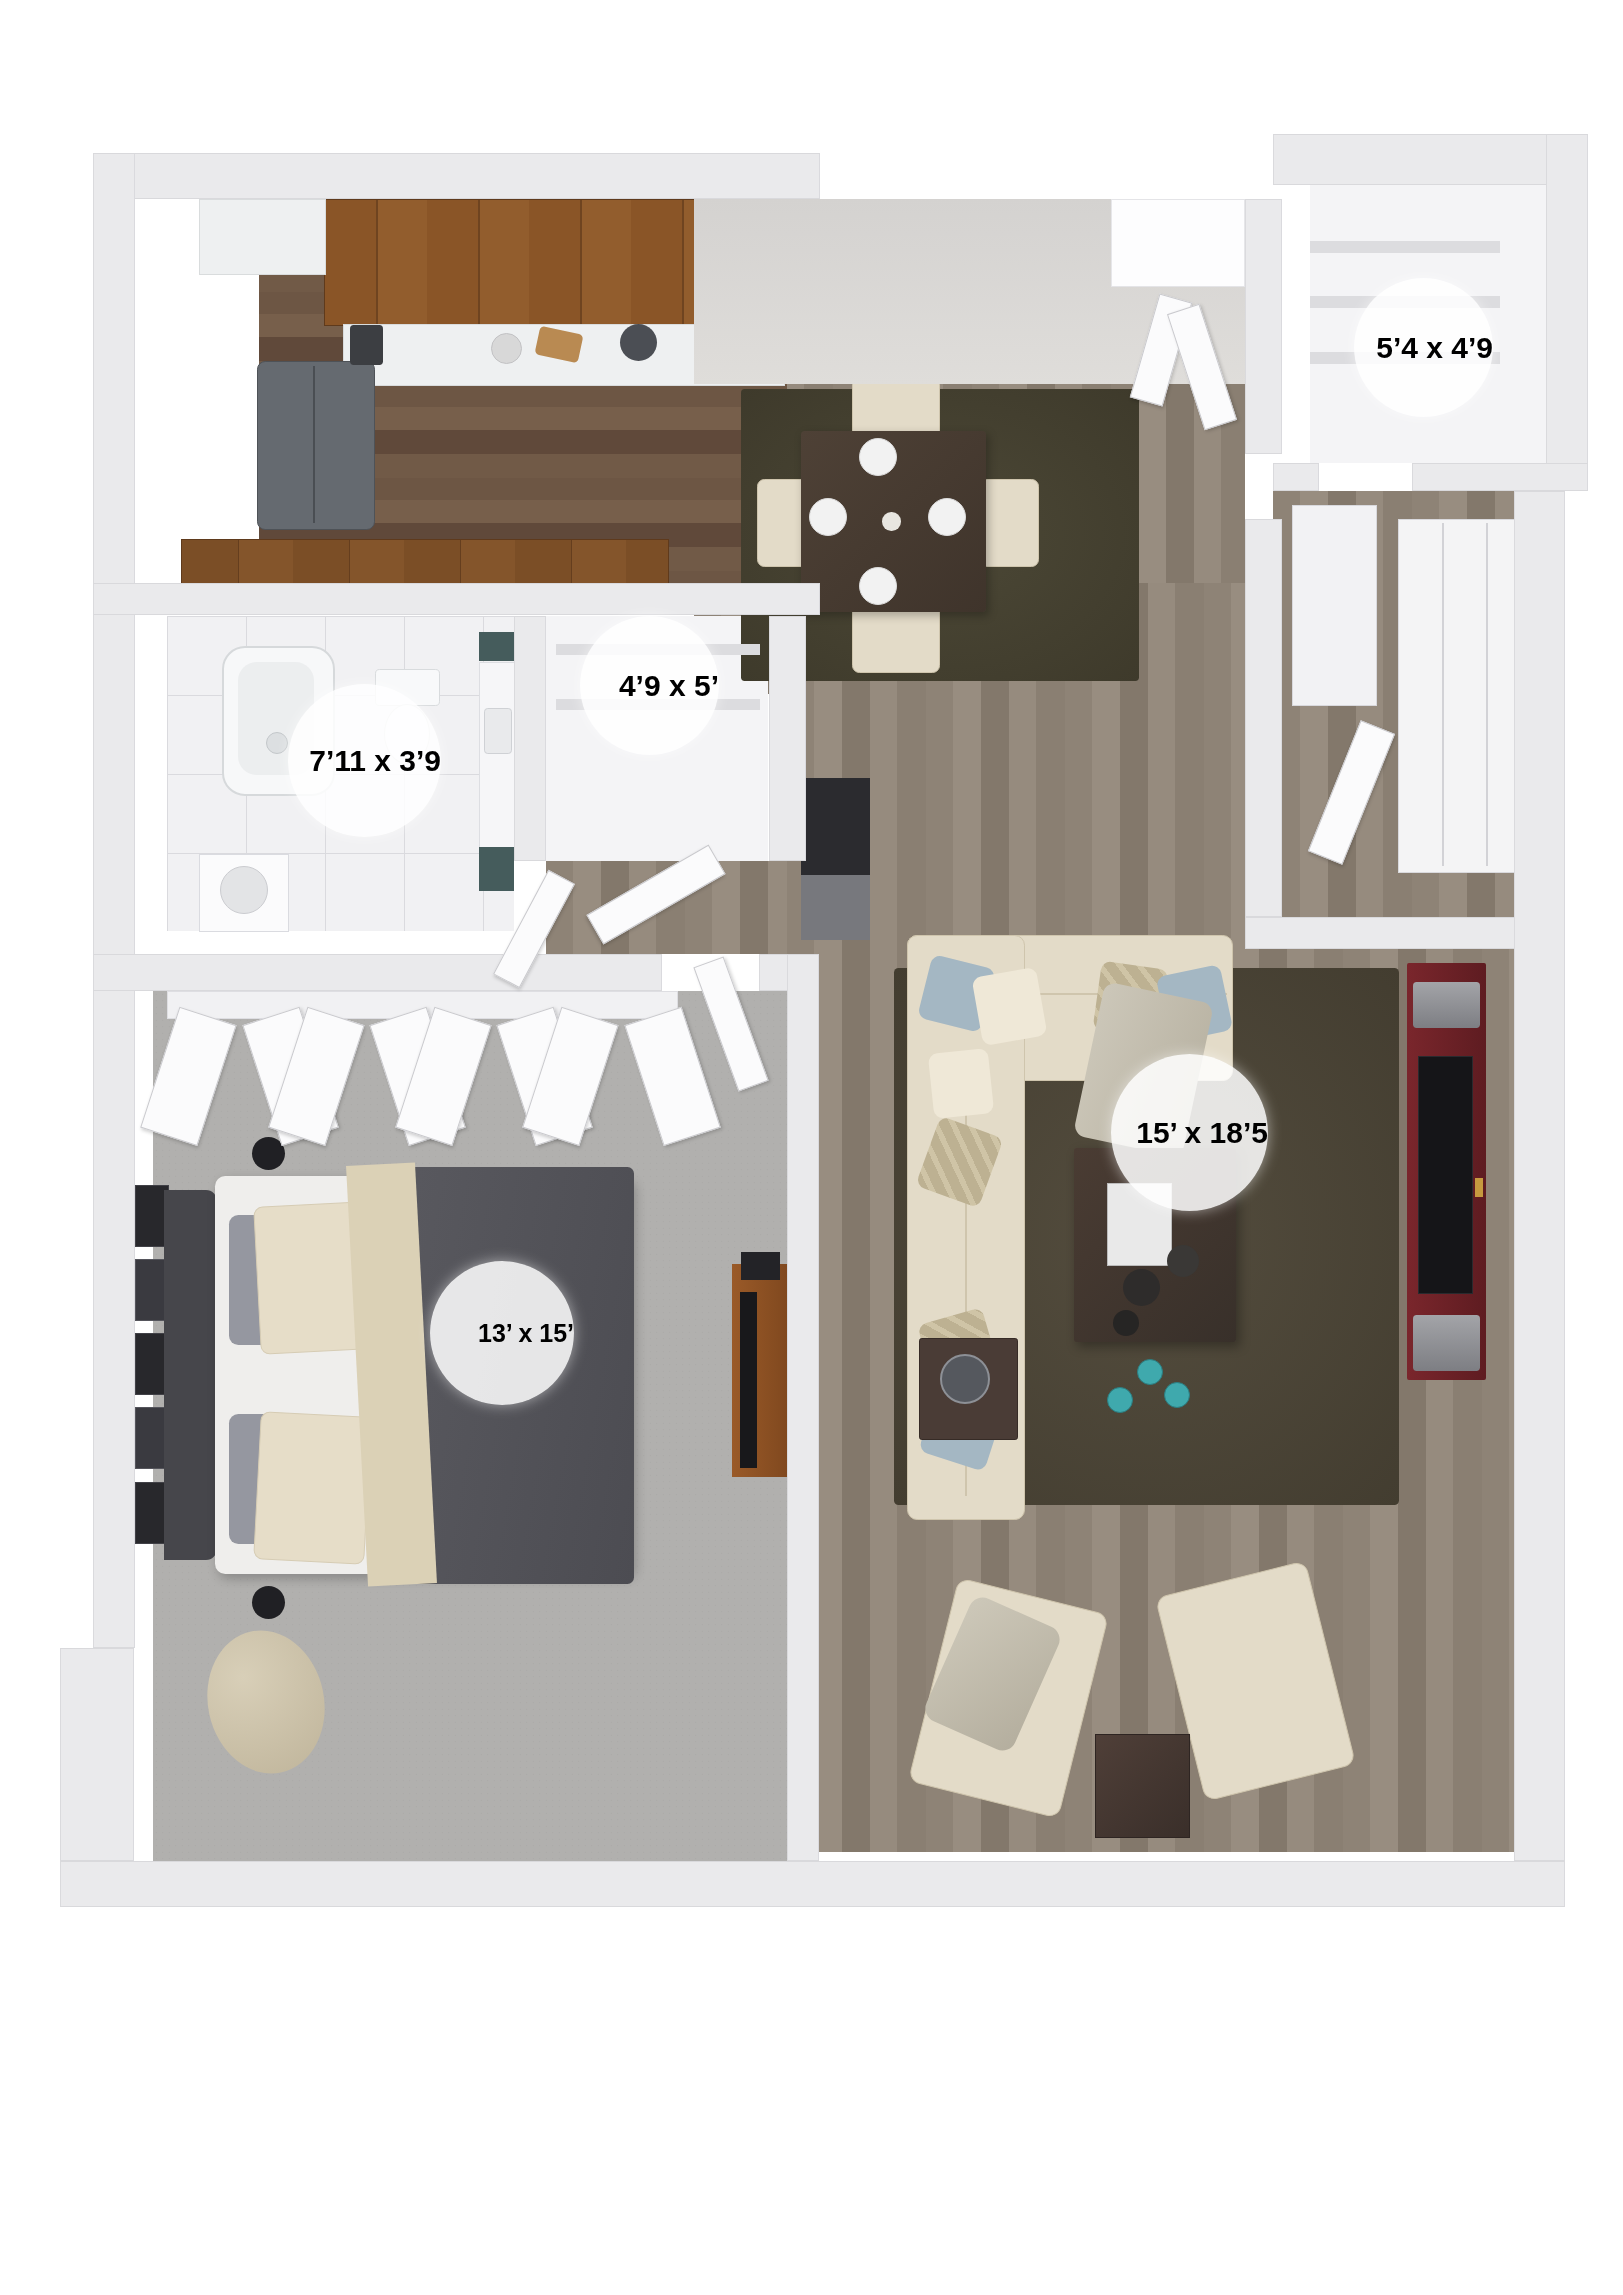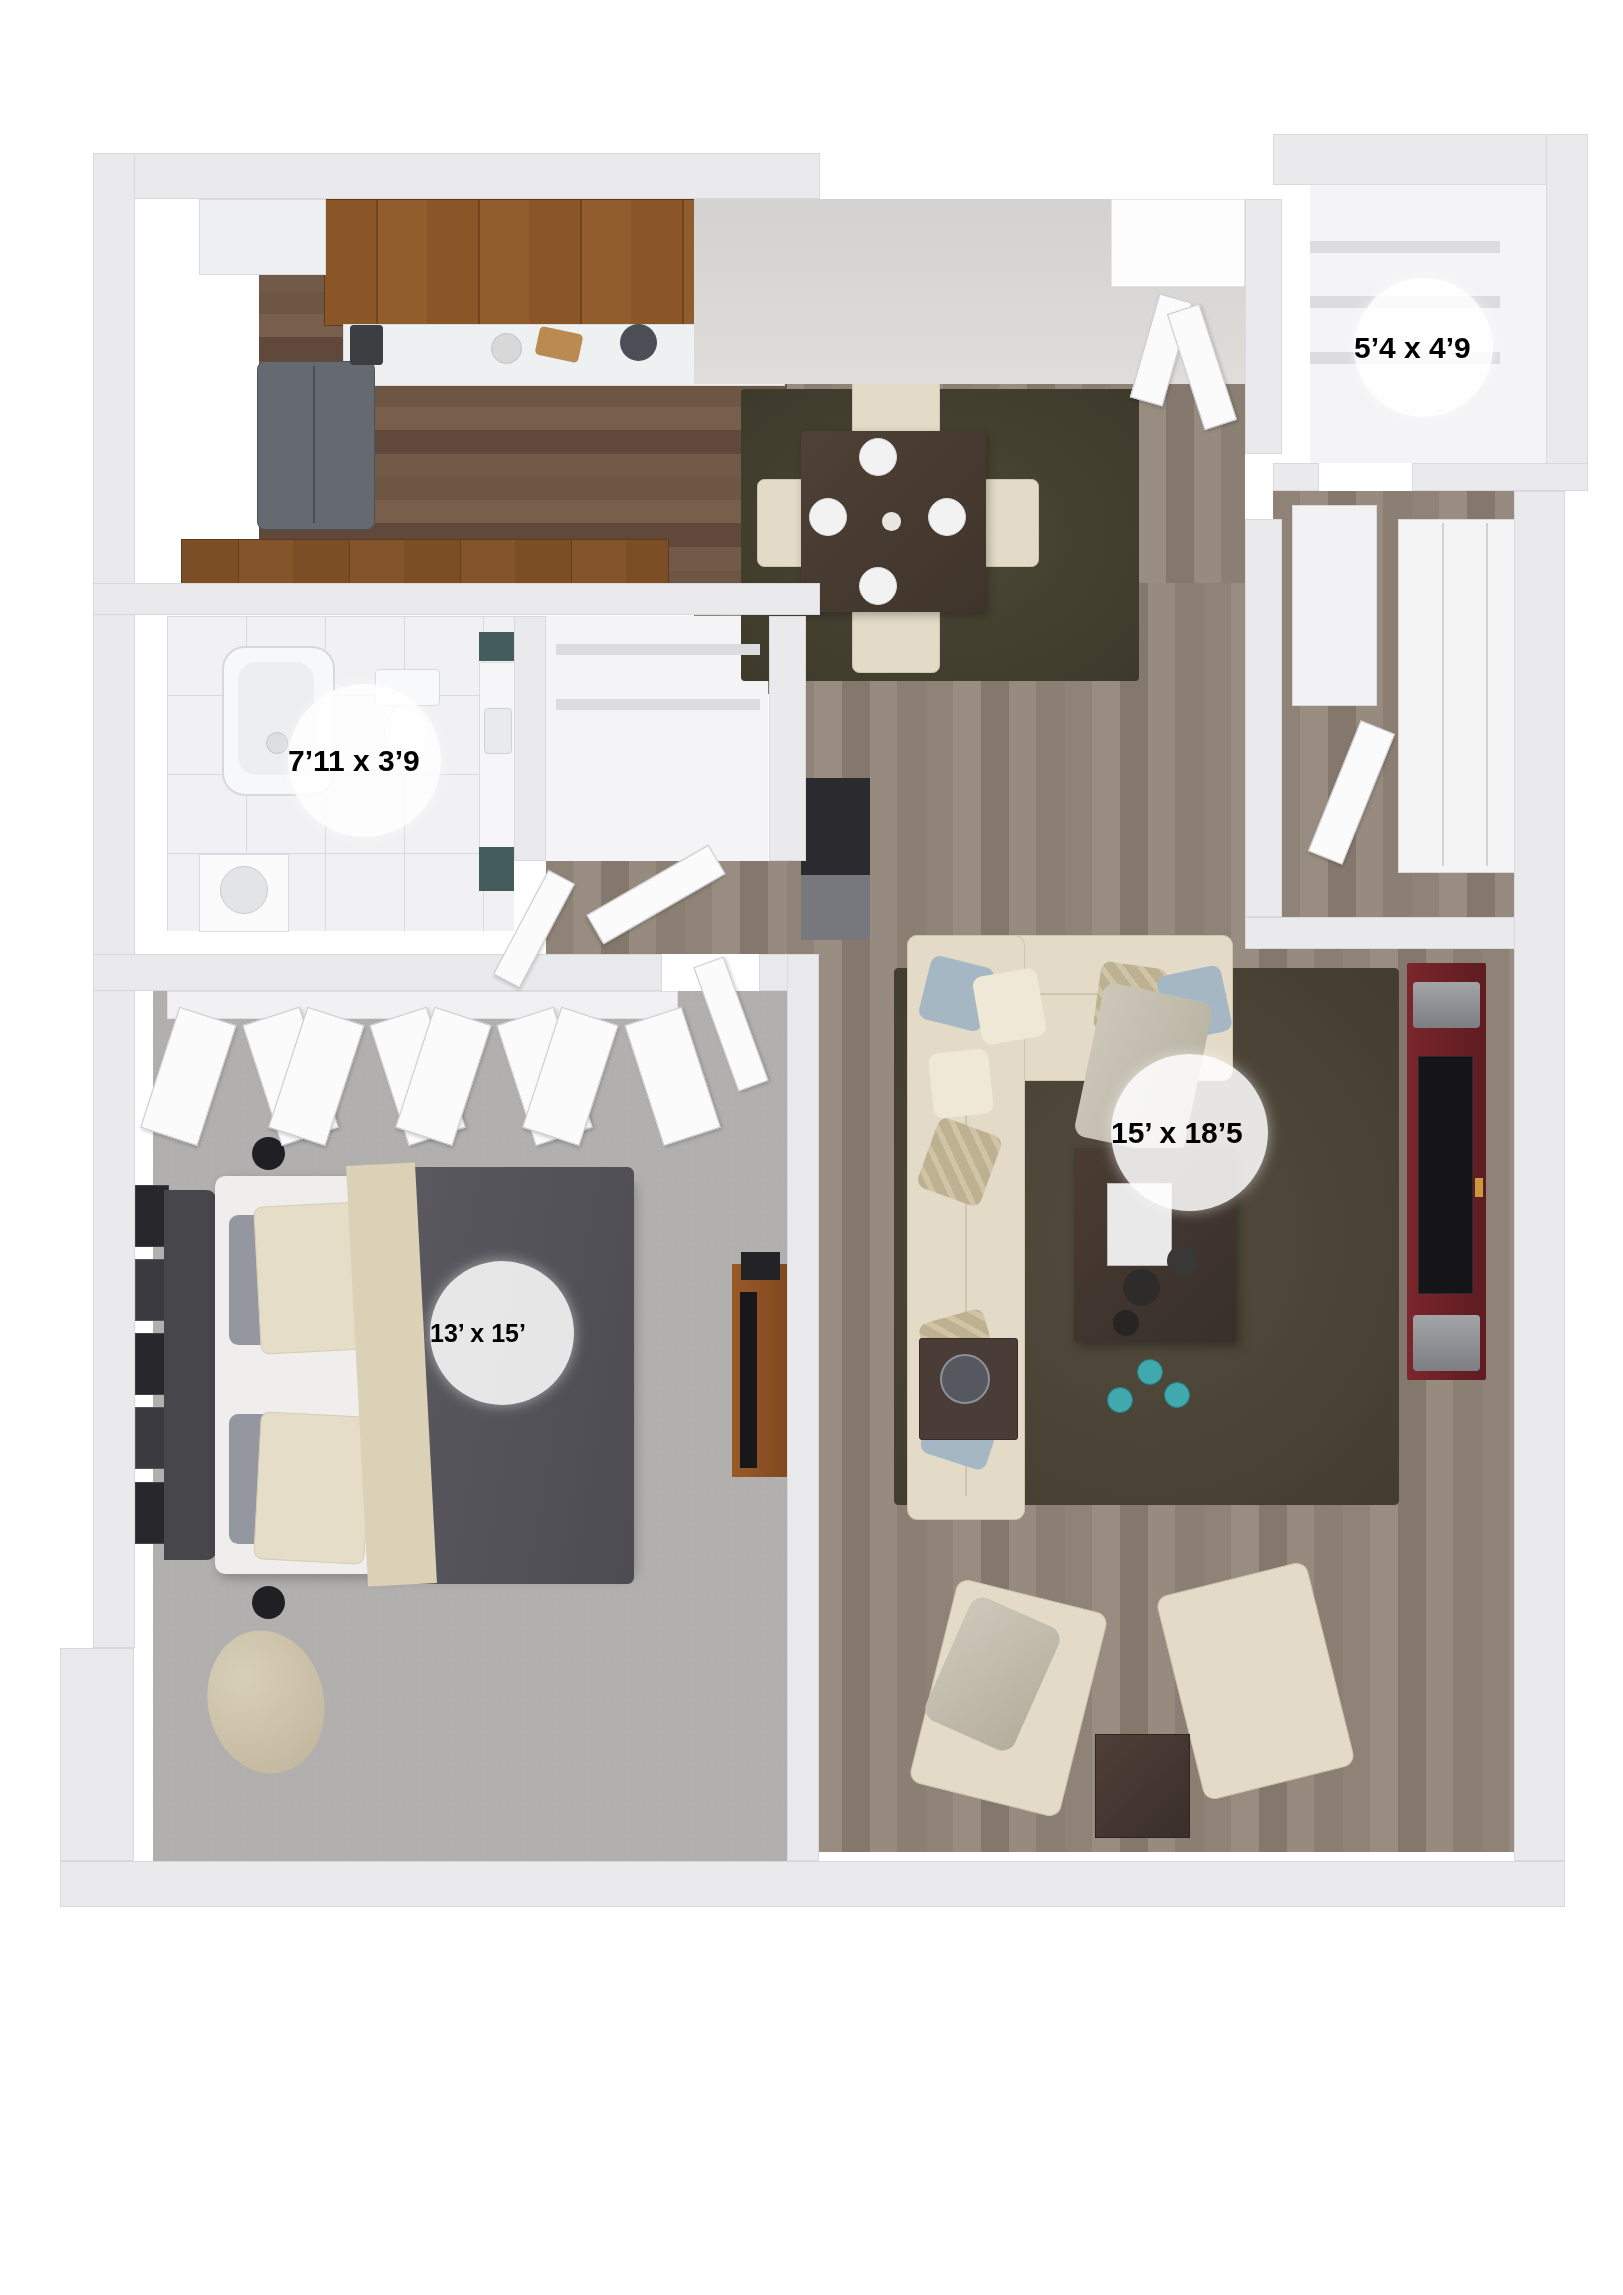--- a/index.html
+++ b/index.html
@@ -15,21 +15,21 @@
   .wall.gray{background:linear-gradient(#d4d2d0,#dfddda);box-shadow:none;}
   .wall.bright{background:#fdfdfe;box-shadow:0 0 0 0.9px #e4e4e7 inset;}
   .shelf{position:absolute;background:#dcdcdf;}
   .furn{position:absolute;}
   .cab{background:repeating-linear-gradient(90deg,#8a5527 0 51px,#6f4420 51px 53px,#925d2d 53px 102px);border:1.4px solid #5f3a1c;}
   .cab.dark{background:repeating-linear-gradient(90deg,#7b4e26 0 56px,#653e1e 56px 57px,#84552b 57px 111px);}
   .counter{background:#eef0f1;border:0.9px solid #d9dcdd;}
   .cream{background:#e3dbc8;border:1.9px solid #cfc5ad;border-radius:7.4px;}
   .door{position:absolute;background:#fbfbfc;border:0.9px solid #c9c9cd;box-shadow:1.4px 1.9px 3.7px rgba(0,0,0,.18);}
   .pillow{position:absolute;border-radius:9.3px;}
-  .label{position:absolute;background:rgba(255,255,255,.86);border-radius:50%;display:flex;align-items:center;justify-content:flex-start;font-weight:bold;color:#000;text-align:center;box-shadow:0 0 14px rgba(255,255,255,.5);}
+  .label{position:absolute;background:rgba(255,255,255,.86);border-radius:50%;display:flex;align-items:center;justify-content:flex-end;font-weight:bold;color:#000;text-align:center;box-shadow:0 0 14px rgba(255,255,255,.5);}
   .circle{border-radius:50%;}
   #caption{position:absolute;left:0;top:2056px;width:100%;text-align:center;font-size:37px;color:#141414;letter-spacing:0.5px;}
 </style>
 </head>
 <body>
 
 <div id="canvas">
 
   <div class="floor wood-main" style="left:694px;top:384px;width:551px;height:310px;"></div>
   <div class="floor wood-main" style="left:787px;top:583px;width:458px;height:370px;"></div>
@@ -180,20 +180,23 @@
   <div class="door" style="left:1144px;top:296px;width:32px;height:106px;transform:rotate(16deg);"></div>
   <div class="door" style="left:1185px;top:306px;width:32px;height:120px;transform:rotate(-18deg);"></div>
   <div class="door" style="left:519px;top:870px;width:28px;height:116px;transform:rotate(28deg);"></div>
   <div class="door" style="left:639px;top:824px;width:32px;height:139px;transform:rotate(60deg);"></div>
   <div class="door" style="left:715px;top:958px;width:30px;height:130px;transform:rotate(-20deg);"></div>
   <div class="door" style="left:1333px;top:722px;width:35px;height:139px;transform:rotate(22deg);"></div>
 
   <div class="label" style="left:1354px;top:278px;width:139px;height:139px;font-size:30px;">
     <span>5’4 x 4’9</span>
     </div>
+  <div class="label" style="left:580px;top:616px;width:139px;height:139px;font-size:30px;">
+    <span>4’9 x 5’</span>
+    </div>
   <div class="label" style="left:288px;top:684px;width:153px;height:153px;font-size:30px;">
     <span>7’11 x 3’9</span>
     </div>
   <div class="label" style="left:430px;top:1261px;width:144px;height:144px;font-size:25px;">
     <span>13’ x 15’</span>
     </div>
   <div class="label" style="left:1111px;top:1054px;width:157px;height:157px;font-size:30px;">
     <span>15’ x 18’5</span>
     </div>
 

